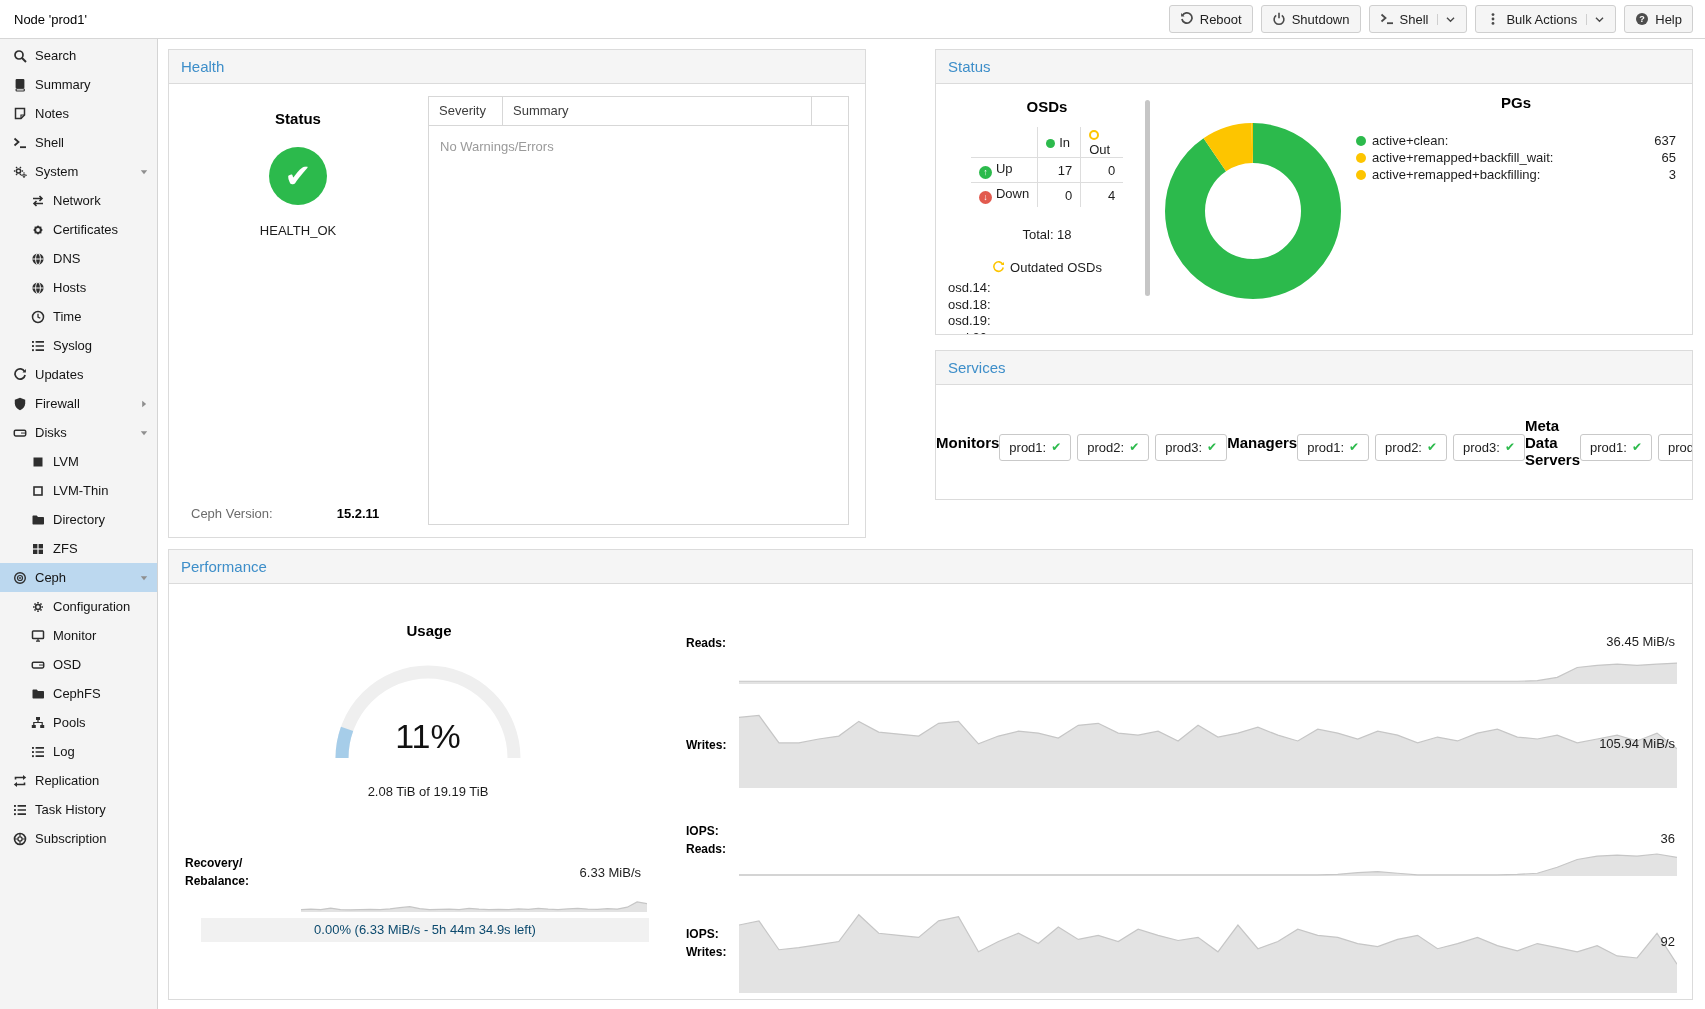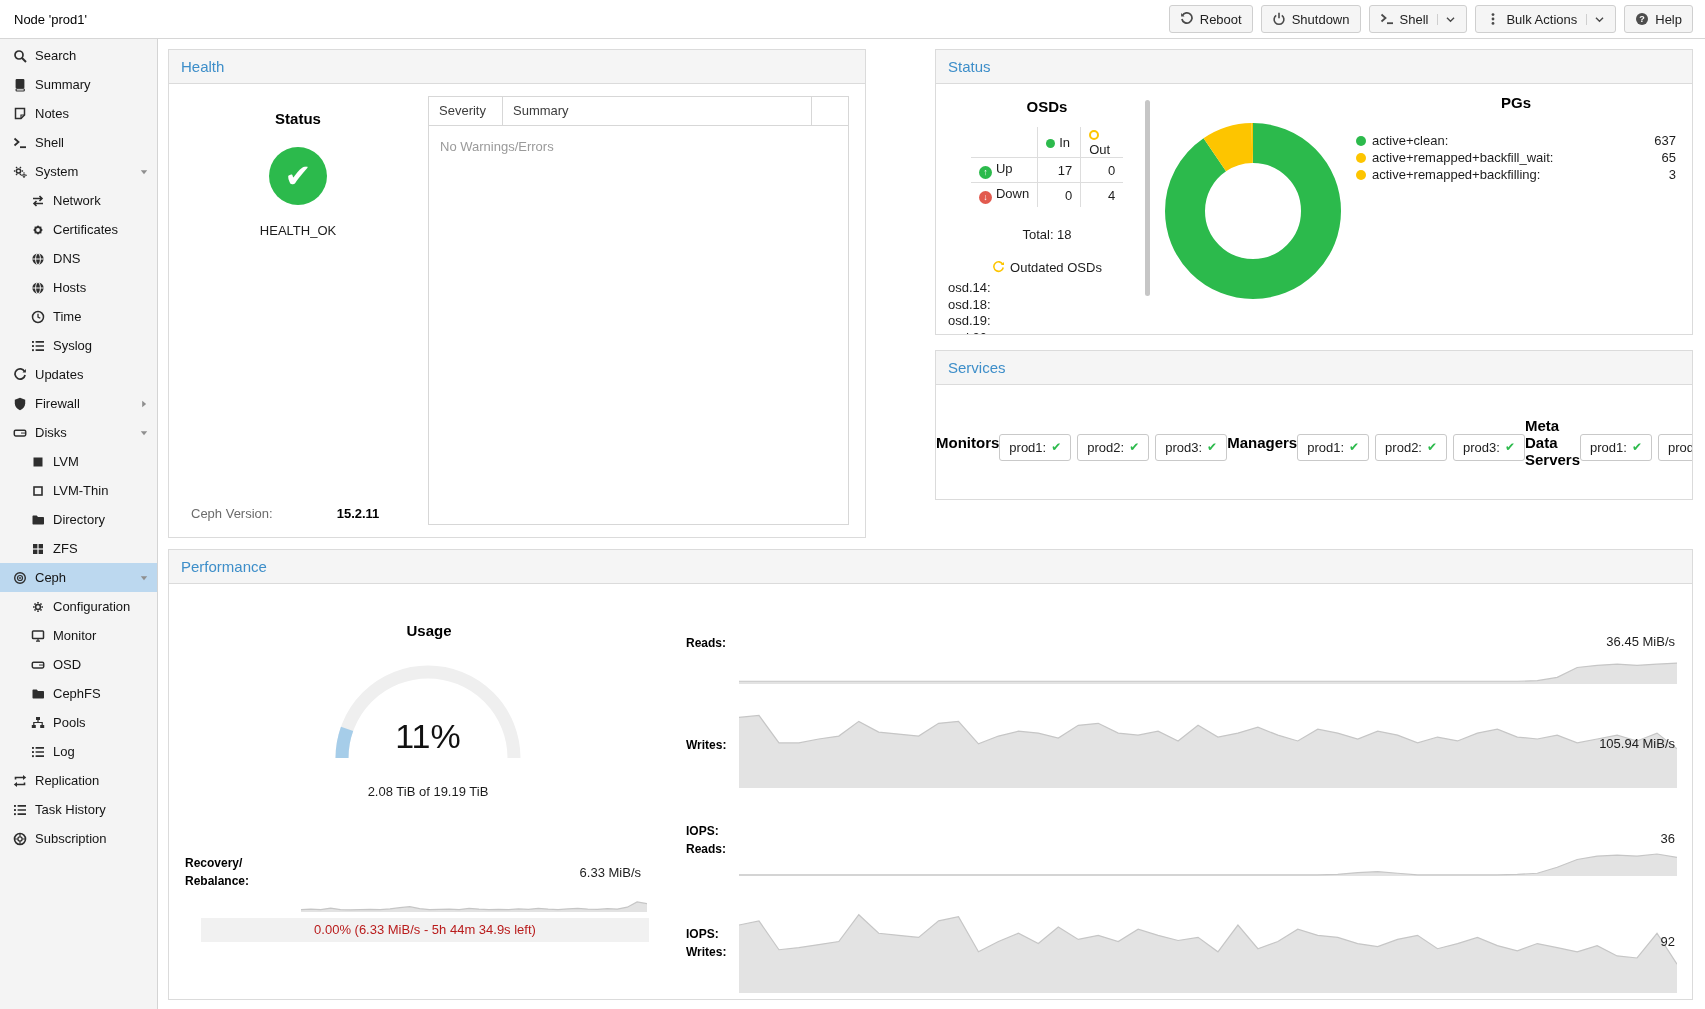--- a/index.html
+++ b/index.html
@@ -96,21 +96,21 @@
   .usage-heading{position:absolute;left:20px;top:38px;width:480px;text-align:center;}
   #gauge{position:absolute;left:159px;top:72px;}
   .usage-percent{position:absolute;left:159px;top:133px;width:200px;text-align:center;font-size:34px;color:#111;}
   .usage-detail{position:absolute;left:129px;top:200px;width:260px;text-align:center;}
   .perf-label{position:absolute;font-weight:bold;font-size:12px;color:#000;z-index:3;line-height:18px;}
   .perf-value{position:absolute;right:17px;text-align:right;z-index:3;}
   .recovery-value{position:absolute;left:330px;width:142px;text-align:right;top:281px;z-index:3;}
   .spark{position:absolute;z-index:1;}
   .spark svg{display:block;width:100%;height:100%;}
   .progress{position:absolute;left:32px;top:334px;width:448px;height:24px;background:#f1f1f1;
-            color:#b91c1c;text-align:center;line-height:24px;}
+            color:#0c4a6e;text-align:center;line-height:24px;}
 </style>
 </head>
 <body>
 
 <div id="topbar">
   <span id="topbar-title">Node 'prod1'</span>
   <div id="topbar-buttons">
       <div class="tb-btn">
         <span class="icon">
           <svg viewBox="0 0 14 14">

